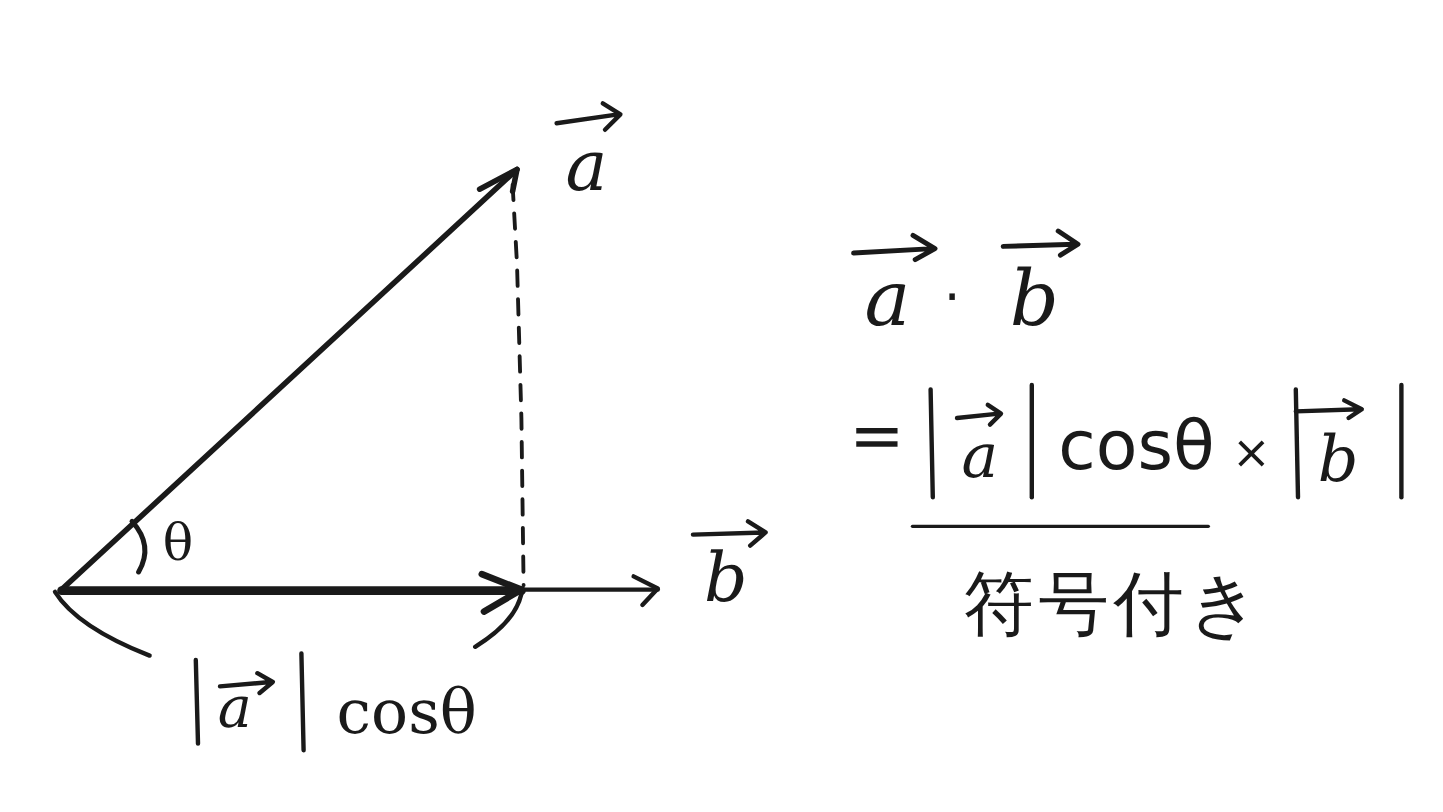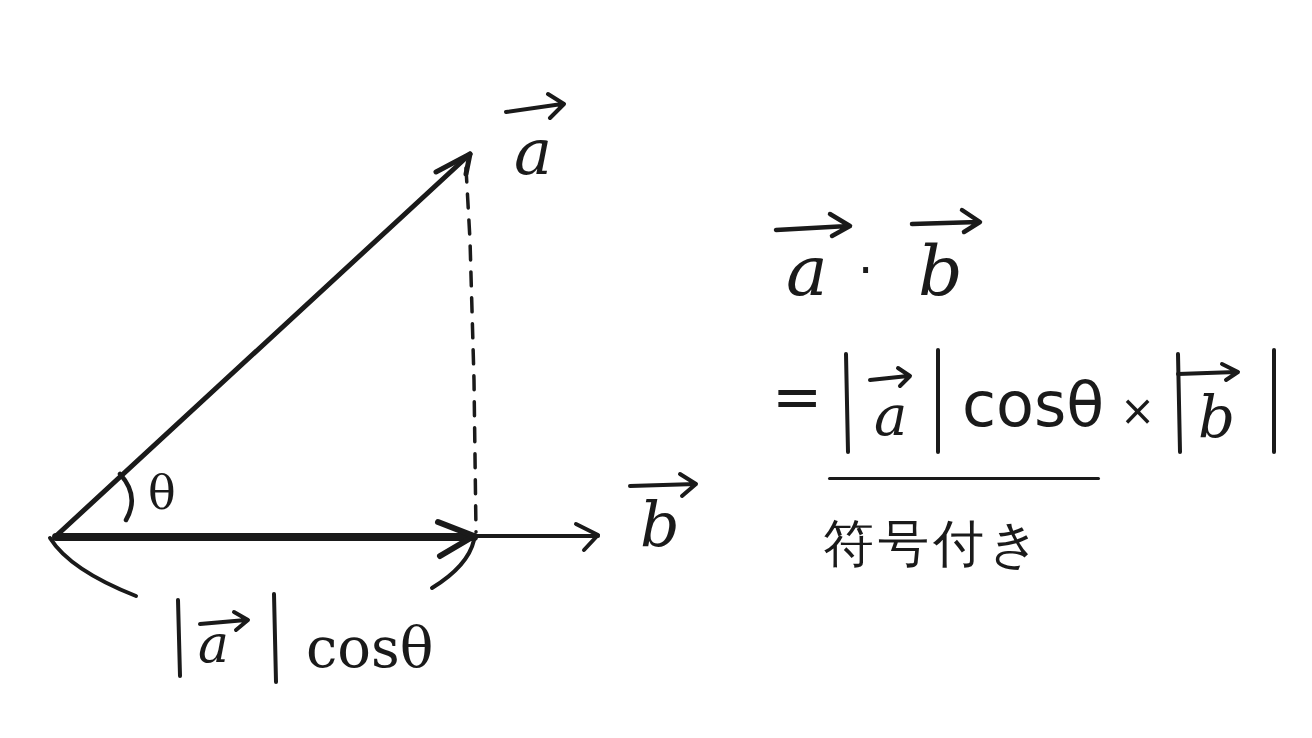--- a/index.html
+++ b/index.html
@@ -41,24 +41,24 @@
     }
     .formula {
       position: absolute;
       font-family: "DejaVu Sans", sans-serif;
       color: #1a1a1a;
       white-space: nowrap;
       line-height: 1;
     }
     .jp-note {
       position: absolute;
-      left: 823px;
+      left: 876px;
       top: 518px;
-      font-family: Liberation Sans, sans-serif;
-      font-size: 51px;
+      font-family: Liberation Serif, serif;
+      font-size: 64px;
       letter-spacing: 4px;
       color: #1a1a1a;
       line-height: 1;
     }
     .underline {
       position: absolute;
       left: 828px;
       top: 477px;
       width: 272px;
       height: 3px;

